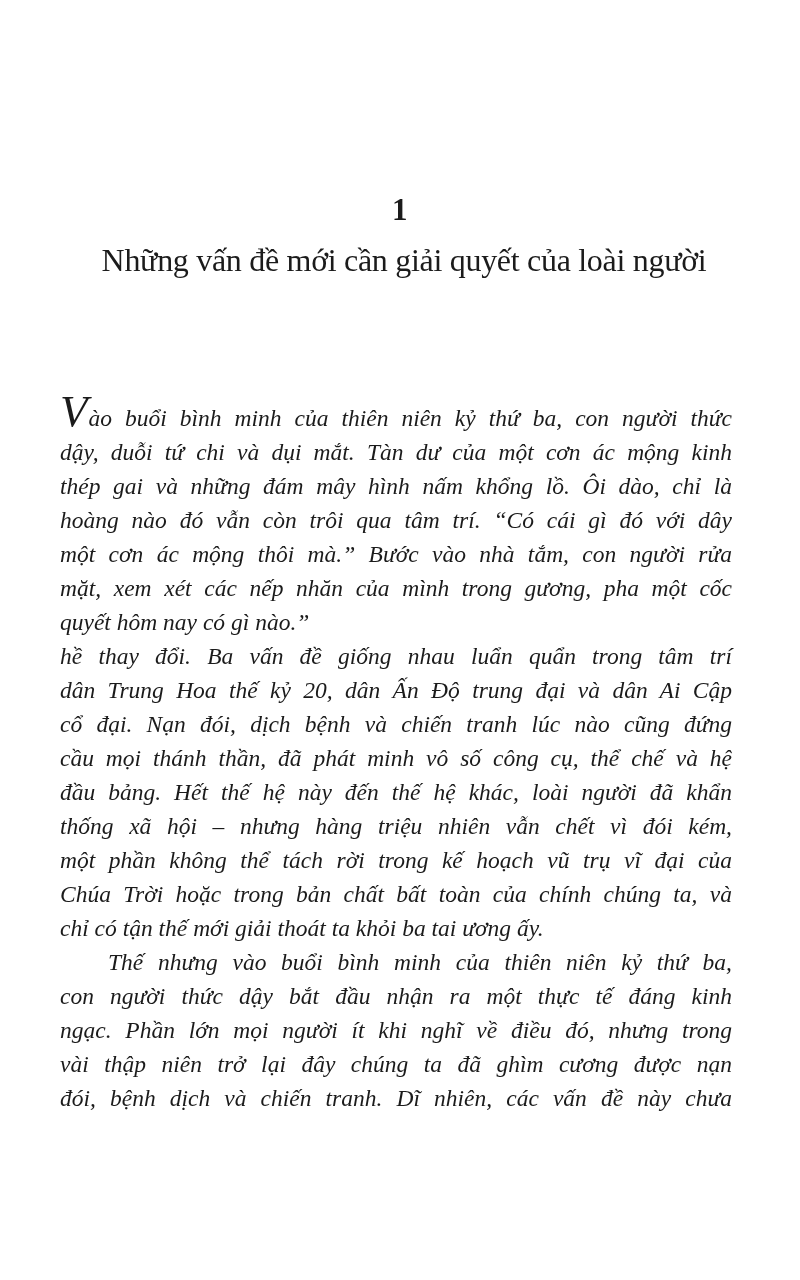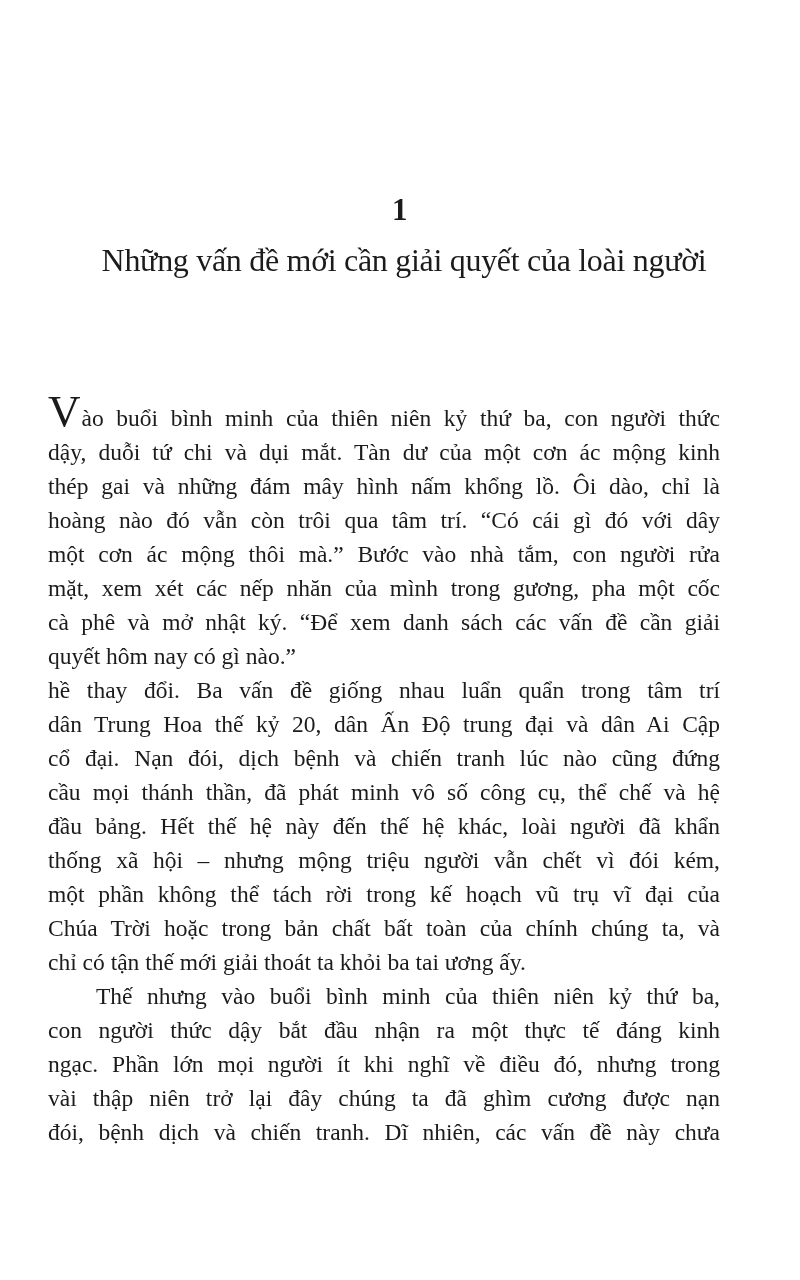--- a/index.html
+++ b/index.html
@@ -33,24 +33,25 @@
     width: 100%;
     text-align: center;
     font-size: 32px;
     font-weight: 400;
     white-space: nowrap;
     letter-spacing: -0.3px;
   }
   .body-text {
     position: absolute;
     top: 401px;
-    left: 48px;
+    left: 60px;
     width: 672px;
     font-size: 23.5px;
     line-height: 34px;
+    font-style: italic;
   }
   .paragraph {
     margin: 0;
     padding: 0;
   }
   .line {
     text-align: justify;
     text-align-last: justify;
     white-space: normal;
   }
@@ -73,30 +74,29 @@
   <div class="chapter-number">1</div>
   <div class="chapter-title">Những vấn đề mới cần giải quyết của loài người</div>
   <div class="body-text">
       <div class="paragraph">
         <div class="line"><span class="initial-cap">V</span>ào buổi bình minh của thiên niên kỷ thứ ba, con người thức</div>
         <div class="line">dậy, duỗi tứ chi và dụi mắt. Tàn dư của một cơn ác mộng kinh</div>
         <div class="line">thép gai và những đám mây hình nấm khổng lồ. Ôi dào, chỉ là</div>
         <div class="line">hoàng nào đó vẫn còn trôi qua tâm trí. “Có cái gì đó với dây</div>
         <div class="line">một cơn ác mộng thôi mà.” Bước vào nhà tắm, con người rửa</div>
         <div class="line">mặt, xem xét các nếp nhăn của mình trong gương, pha một cốc</div>
-        <div class="line">cà phê và mở nhật ký. “Để xem danh sách các vấn đề cần giải</div>
         <div class="line para-end">quyết hôm nay có gì nào.”</div>
       </div>
       <div class="paragraph">
         <div class="line">hề thay đổi. Ba vấn đề giống nhau luẩn quẩn trong tâm trí</div>
         <div class="line">dân Trung Hoa thế kỷ 20, dân Ấn Độ trung đại và dân Ai Cập</div>
         <div class="line">cổ đại. Nạn đói, dịch bệnh và chiến tranh lúc nào cũng đứng</div>
         <div class="line">cầu mọi thánh thần, đã phát minh vô số công cụ, thể chế và hệ</div>
         <div class="line">đầu bảng. Hết thế hệ này đến thế hệ khác, loài người đã khẩn</div>
-        <div class="line">thống xã hội – nhưng mộng triệu người vẫn chết vì đói kém,</div>
+        <div class="line">thống xã hội – nhưng hàng triệu nhiên vẫn chết vì đói kém,</div>
         <div class="line">một phần không thể tách rời trong kế hoạch vũ trụ vĩ đại của</div>
         <div class="line">Chúa Trời hoặc trong bản chất bất toàn của chính chúng ta, và</div>
         <div class="line para-end">chỉ có tận thế mới giải thoát ta khỏi ba tai ương ấy.</div>
       </div>
       <div class="paragraph">
         <div class="line indent">Thế nhưng vào buổi bình minh của thiên niên kỷ thứ ba,</div>
         <div class="line">con người thức dậy bắt đầu nhận ra một thực tế đáng kinh</div>
         <div class="line">ngạc. Phần lớn mọi người ít khi nghĩ về điều đó, nhưng trong</div>
         <div class="line">vài thập niên trở lại đây chúng ta đã ghìm cương được nạn</div>
         <div class="line">đói, bệnh dịch và chiến tranh. Dĩ nhiên, các vấn đề này chưa</div>

